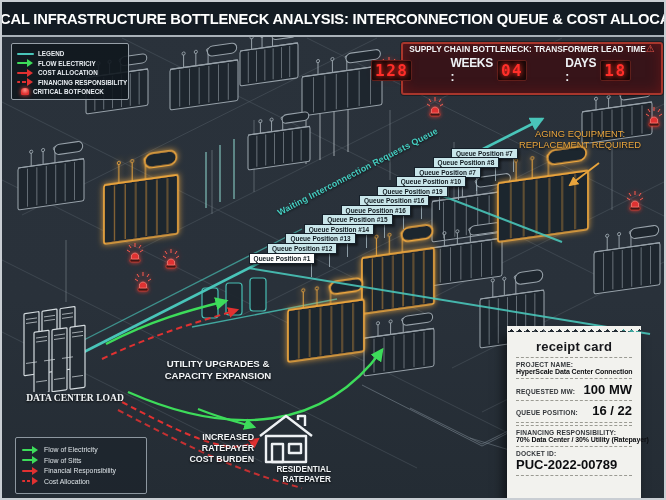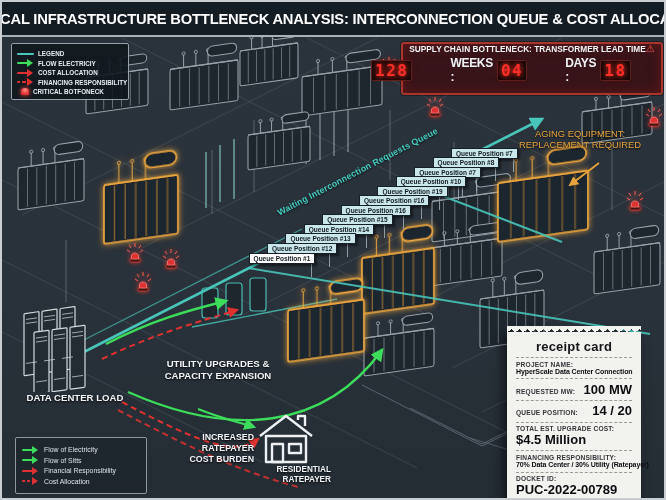--- a/index.html
+++ b/index.html
@@ -56,21 +56,21 @@
   .qchip.first{background:#fdfdfd;}
   .qconn{position:absolute;z-index:3;width:1px;height:15px;background:#9fb0ba;opacity:.85;}
 
   .aging{position:absolute;left:492px;top:126px;width:172px;z-index:7;text-align:center;color:#e8a43c;
     font-weight:400;font-size:9.4px;line-height:1.22;white-space:pre-line;}
   .utility{position:absolute;left:136px;top:356px;width:160px;z-index:6;text-align:center;color:#f2f5f7;
     font-weight:700;font-size:9.6px;line-height:1.2;white-space:pre-line;}
   .burden{position:absolute;left:160px;top:430px;width:92px;z-index:6;text-align:right;color:#f2f5f7;
     font-weight:700;font-size:8.8px;line-height:1.25;white-space:pre-line;}
   .dc-label{position:absolute;left:14px;top:390px;width:118px;z-index:6;text-align:center;color:#f2f5f7;
-    font-weight:700;font-size:9.6px;}
+    font-weight:700;font-size:9.6px;font-family:Liberation Serif, serif;}
   .res-label{position:absolute;left:247px;top:463px;width:82px;z-index:6;text-align:right;color:#f2f5f7;
     font-weight:700;font-size:8.2px;line-height:1.25;white-space:pre-line;}
   .house{position:absolute;left:252px;top:406px;width:64px;height:56px;z-index:6;}
   .racks{position:absolute;left:20px;top:292px;width:98px;height:98px;z-index:5;}
 
   .receipt{position:absolute;left:505px;top:330px;width:134px;height:168px;z-index:9;
     background:linear-gradient(180deg,#f4f4f1,#ececе8 100%);background-color:#f2f2ee;
     box-shadow:-4px 5px 10px rgba(0,0,0,.55);padding:5px 9px 0;box-sizing:border-box;}
   .receipt::before{content:"";position:absolute;left:0;right:0;top:-6px;height:6px;
     background-image:linear-gradient(135deg,#f2f2ee 50%,transparent 50%),linear-gradient(-135deg,#f2f2ee 50%,transparent 50%);
@@ -647,27 +647,23 @@
           <div class="r-value small">HyperScale Data Center Connection</div>
         </div>
         <div class="r-sep"></div>
         <div class="r-row">
           <span class="r-label">REQUESTED MW:</span>
           <span class="r-value">100 MW</span>
         </div>
         <div class="r-sep"></div>
         <div class="r-row">
           <span class="r-label">QUEUE POSITION:</span>
-          <span class="r-value">14 / 20</span>
+          <span class="r-value">16 / 22</span>
         </div>
         <div class="r-sep"></div>
-        <div>
-          <div class="r-label">TOTAL EST. UPGRADE COST:</div>
-          <div class="r-value">$4.5 Million</div>
-        </div>
         <div class="r-sep"></div>
         <div>
           <div class="r-label">FINANCING RESPONSIBILITY:</div>
           <div class="r-value small">70% Data Center / 30% Utility (Ratepayer)</div>
         </div>
         <div class="r-sep"></div>
         <div>
           <div class="r-label">DOCKET ID:</div>
           <div class="r-value">PUC-2022-00789</div>
         </div>

